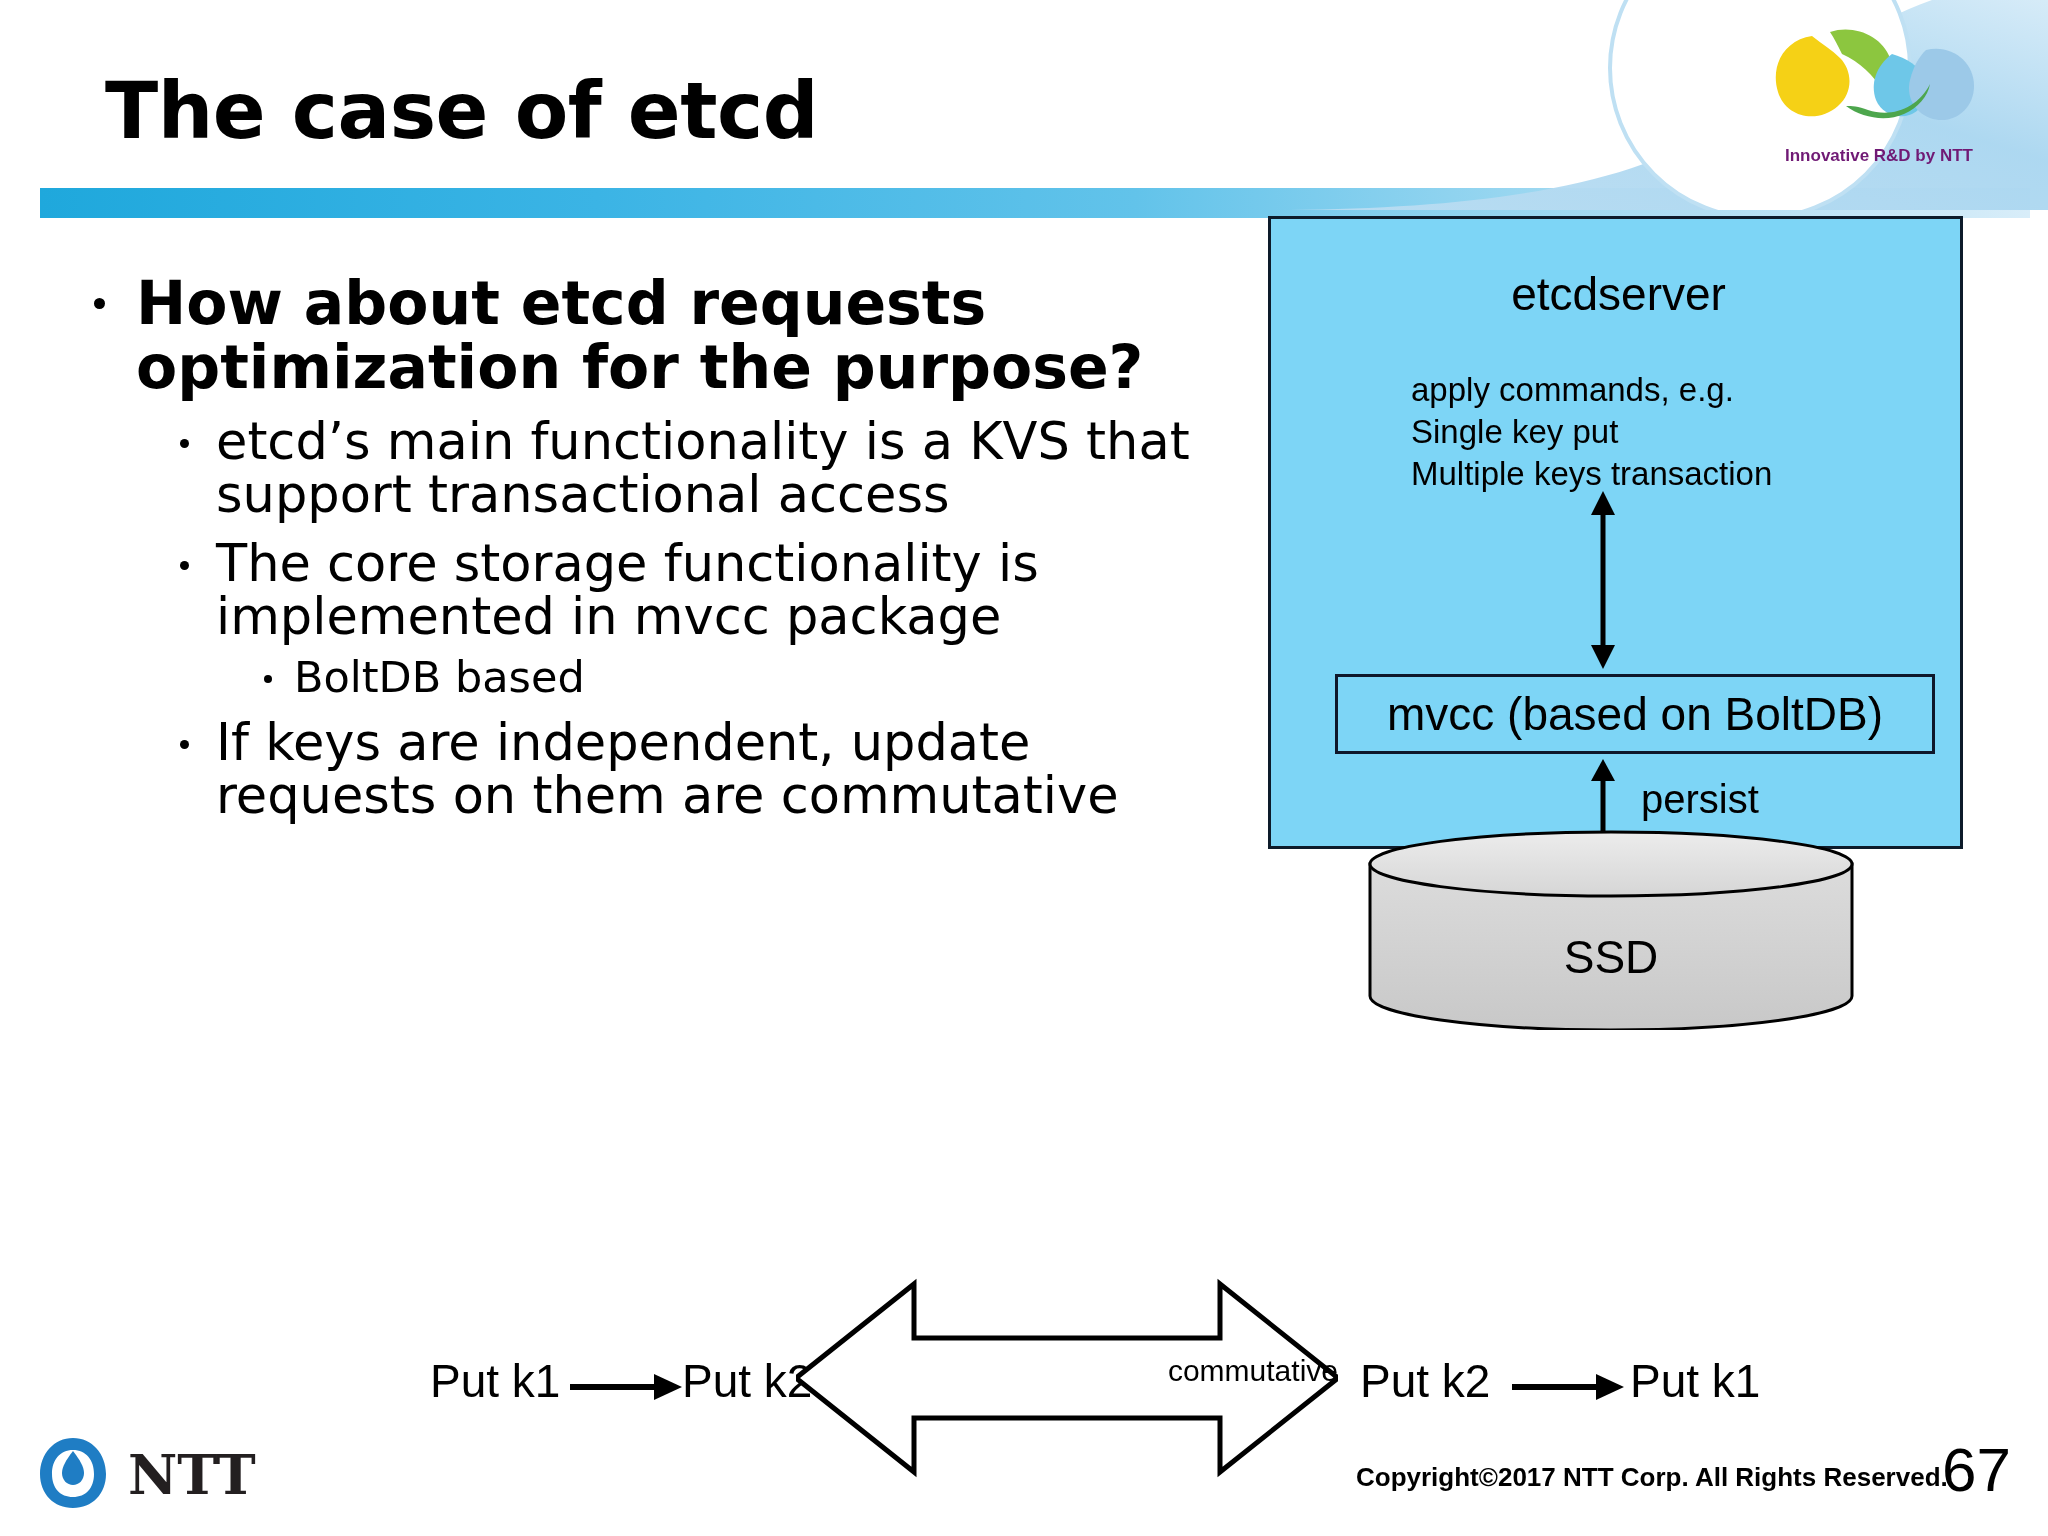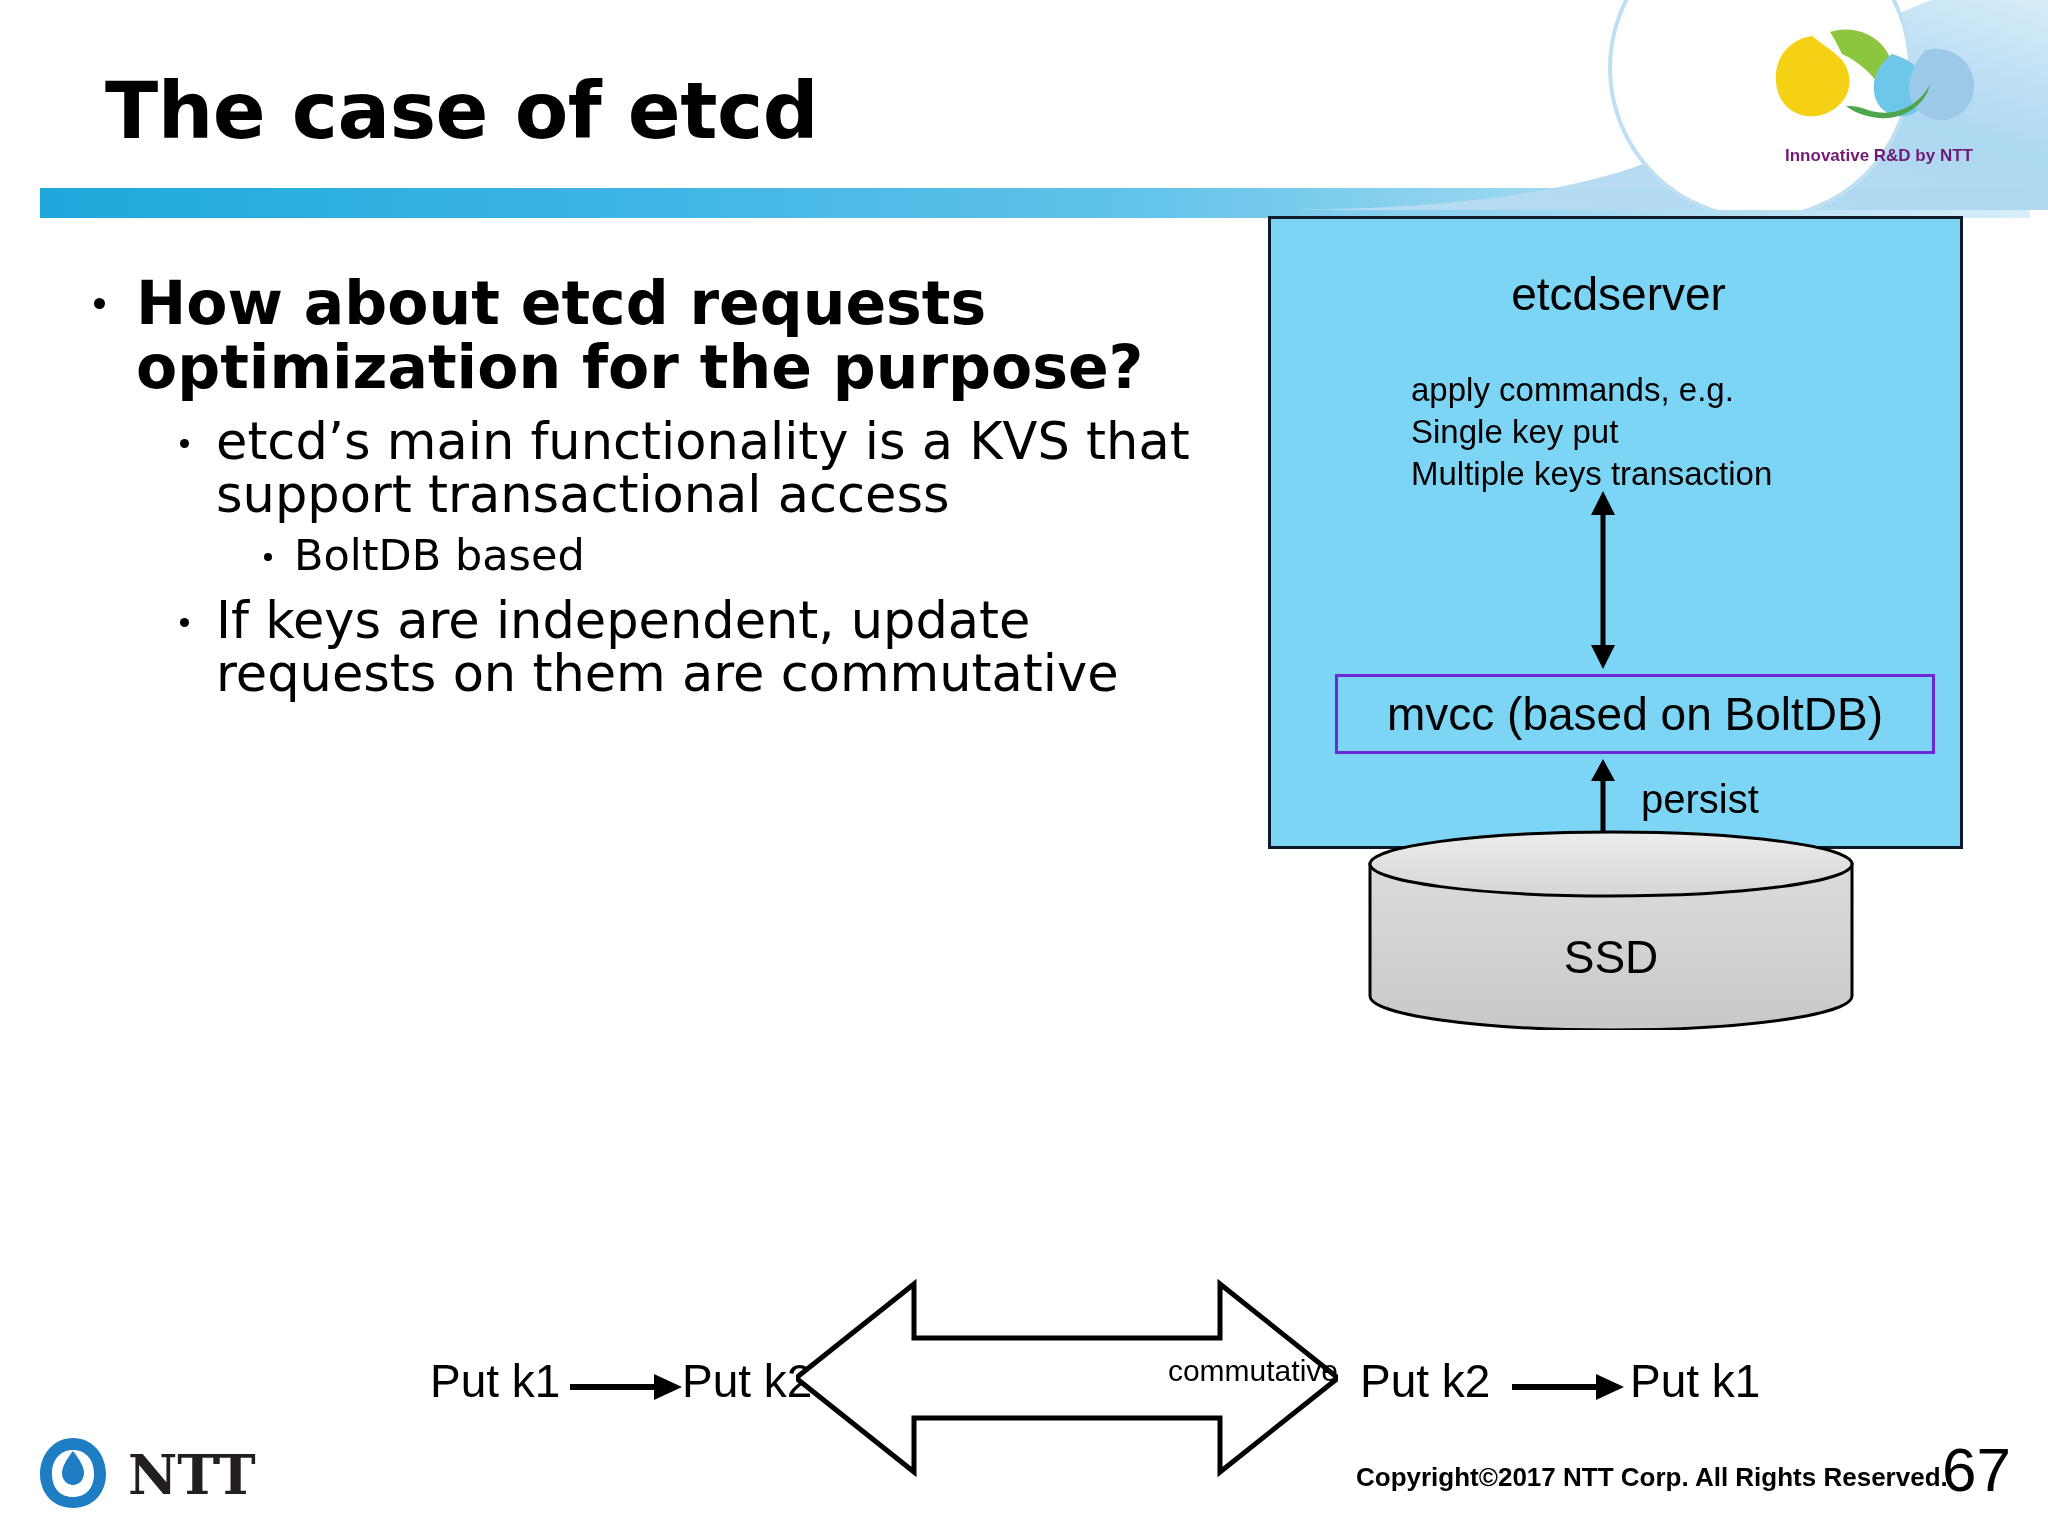--- a/index.html
+++ b/index.html
@@ -171,21 +171,21 @@
     width: 40px;
     height: 178px;
   }
   #mvcc-box {
     position: absolute;
     left: 64px;
     top: 455px;
     width: 600px;
     height: 80px;
     background: #7DD5F6;
-    border: 3px solid #6d28d9;
+    border: 3px solid #0f172a;
     box-sizing: border-box;
     display: flex;
     align-items: center;
     justify-content: center;
   }
   #mvcc-label {
     font-family: "Liberation Sans", sans-serif;
     font-size: 46px;
     color: #000;
     white-space: nowrap;
@@ -336,20 +336,24 @@
   <div class="lvl1">
     <span class="dot"></span>
     <span>How about etcd requests optimization for the purpose?</span>
   </div>
 
   <div class="lvl2">
     <span class="dot"></span>
     <span>etcd’s main functionality is a KVS that support transactional access</span>
   </div>
 
+  <div class="lvl2">
+    <span class="dot"></span>
+    <span>The core storage functionality is implemented in mvcc package</span>
+  </div>
 
   <div class="lvl3">
     <span class="dot"></span>
     <span>BoltDB based</span>
   </div>
 
   <div class="lvl2">
     <span class="dot"></span>
     <span>If keys are independent, update requests on them are commutative</span>
   </div>

